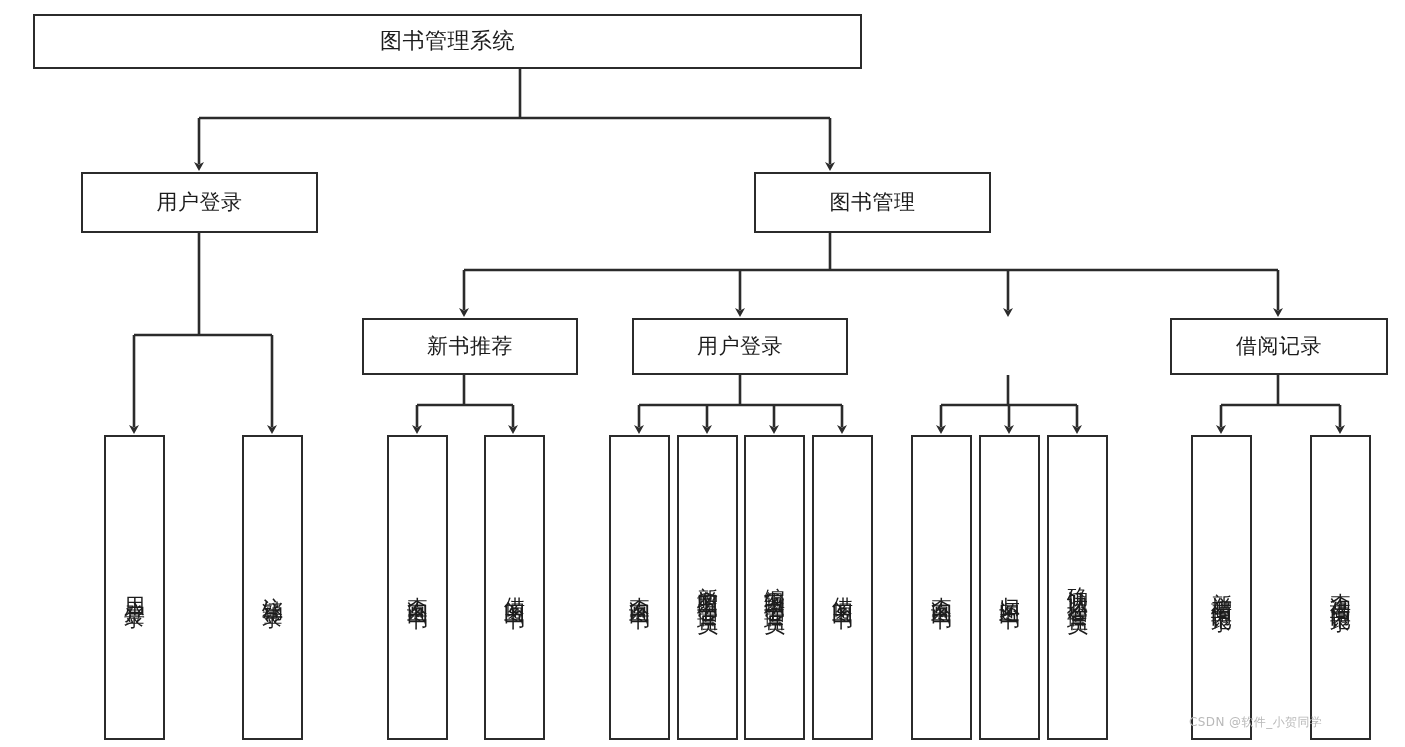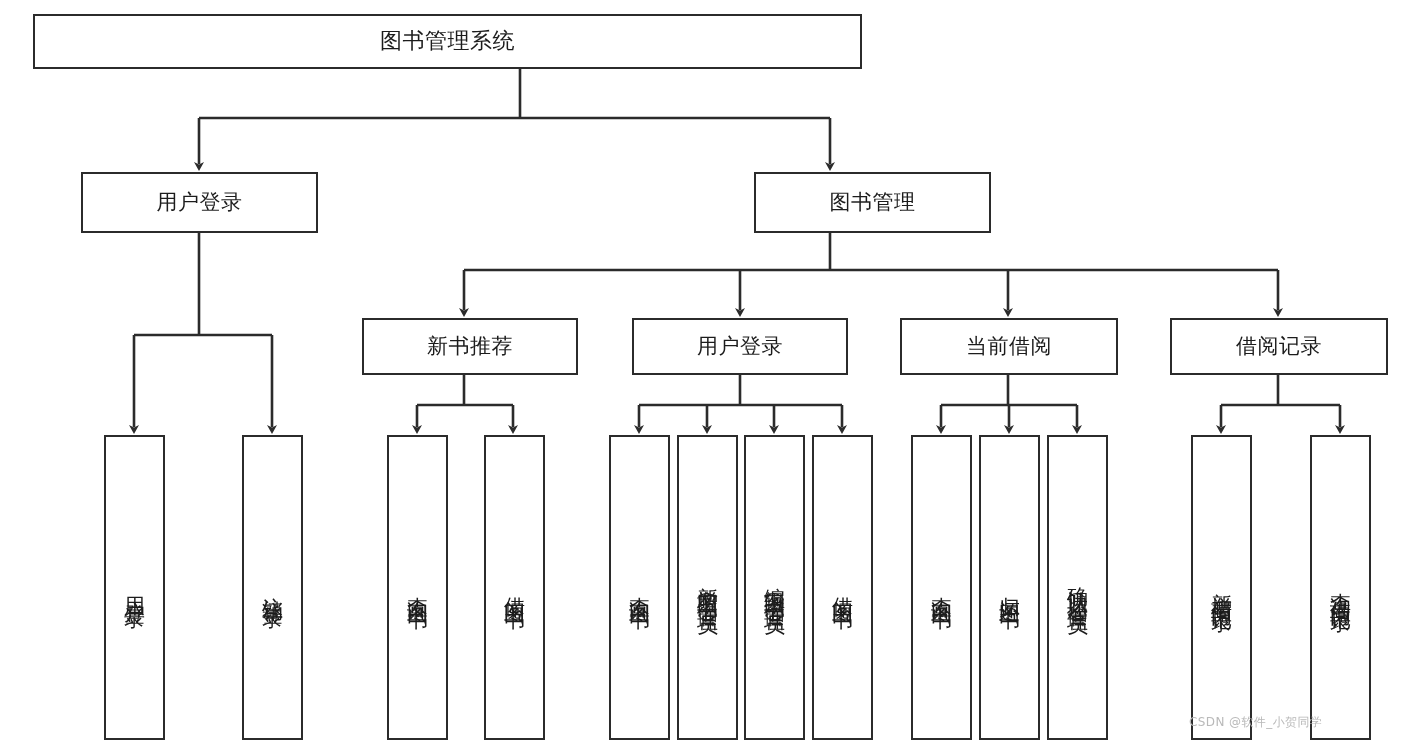--- a/index.html
+++ b/index.html
@@ -140,23 +140,20 @@
   <div class="node horiz" style="left:712px; top:172px; width:237px; height:61px;margin-left:42px;">
     <span class="node-label">图书管理</span>
   </div>
 
   <div class="node horiz" style="left:362px; top:318px; width:216px; height:57px;">
     <span class="node-label">新书推荐</span>
   </div>
   <div class="node horiz" style="left:632px; top:318px; width:216px; height:57px;">
     <span class="node-label">用户登录</span>
   </div>
-  <div class="node horiz" style="left:900px; top:318px; width:218px; height:57px;">
-    <span class="node-label">当前借阅</span>
-  </div>
   <div class="node horiz" style="left:1170px; top:318px; width:218px; height:57px;">
     <span class="node-label">借阅记录</span>
   </div>
 
   <div class="node vert" style="left:104px; top:435px; width:61px; height:305px;">
     <span class="node-label">用户登录</span>
   </div>
   <div class="node vert" style="left:242px; top:435px; width:61px; height:305px;">
     <span class="node-label">注销登录</span>
   </div>

